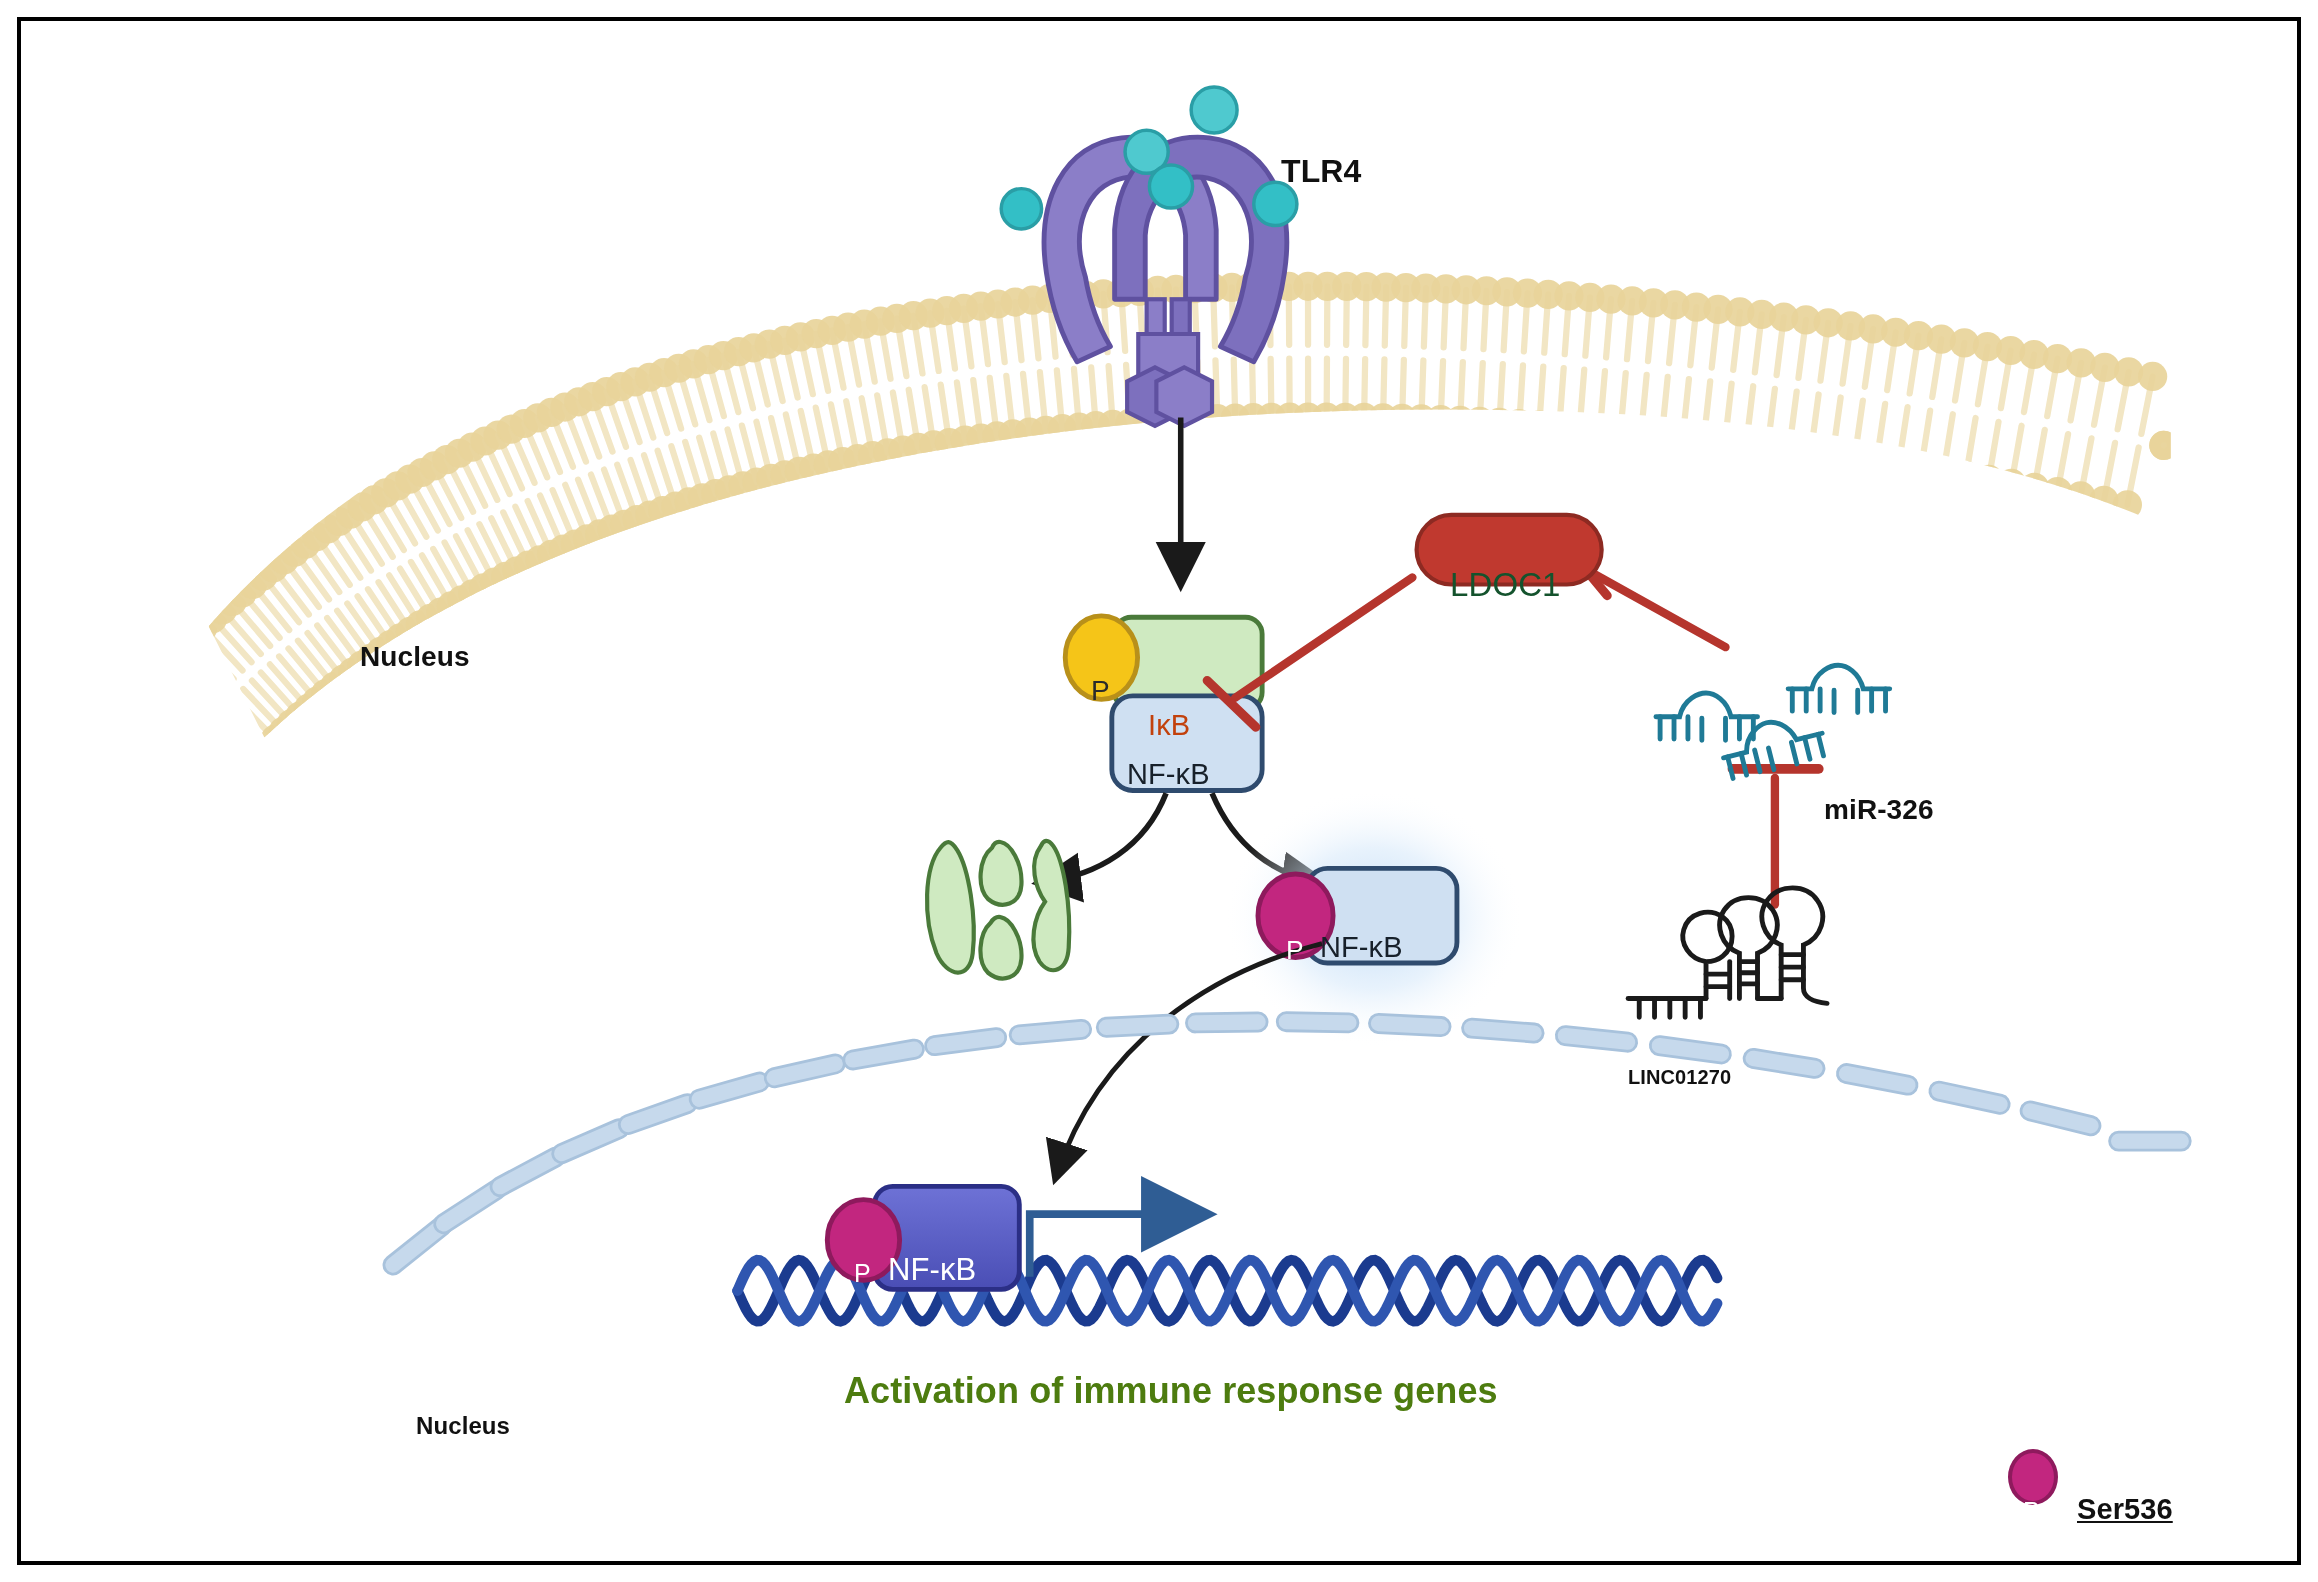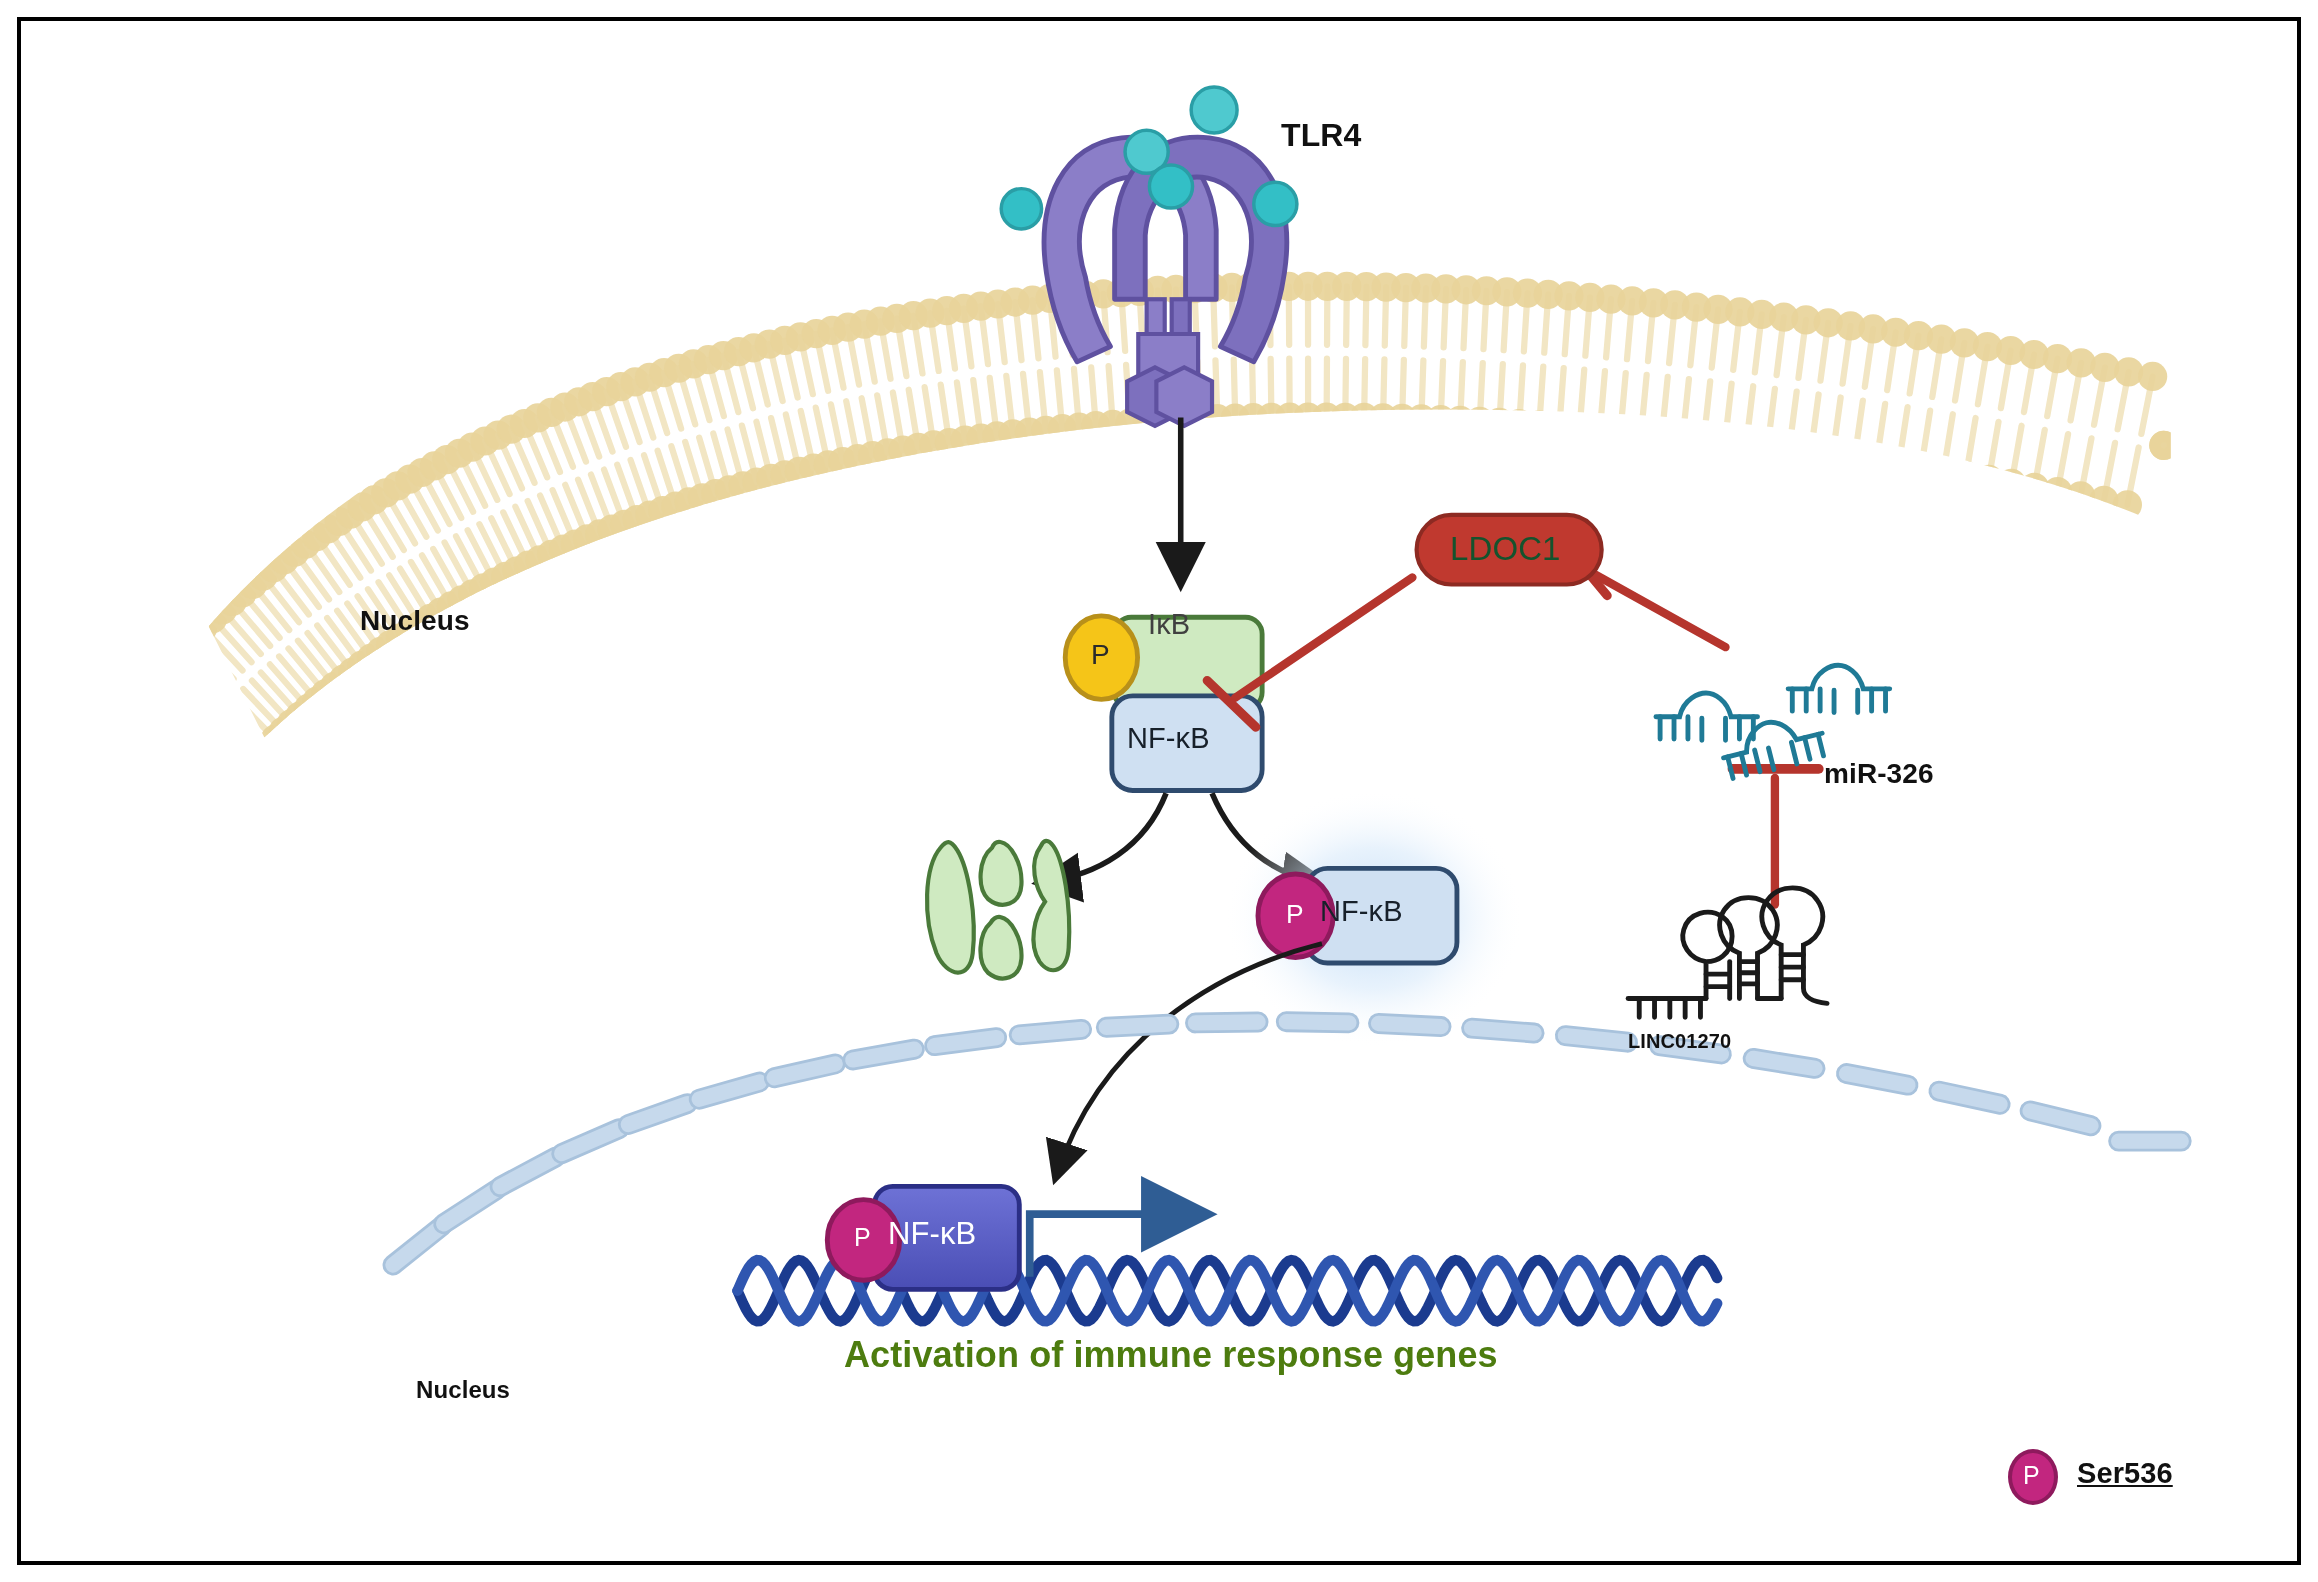--- a/index.html
+++ b/index.html
@@ -1,19 +1,19 @@
 <!DOCTYPE html>
 <html style="font-size:11px"><head>
 <meta charset="utf-8">
 <style>
   html,body{margin:0;padding:0;background:#ffffff;}
   body{font-family:"Liberation Sans",sans-serif;}
   #stage{position:relative;width:2319px;height:1583px;background:#ffffff;overflow:hidden;}
   #frame{position:absolute;left:17.4px;top:17.4px;width:2284px;height:1548px;border:4.9px solid #000000;box-sizing:border-box;}
-  .lbl{position:absolute;font-weight:bold;color:#111111;white-space:nowrap;letter-spacing:0.1px;}
+  .lbl{position:absolute;font-weight:bold;color:#111111;white-space:nowrap;letter-spacing:0.1px;margin-top:36px;}
   .svgfull{position:absolute;left:0;top:0;width:2319px;height:1583px;overflow:visible;}
 </style>
 </head>
 <body>
 
 <div id="stage">
 
   <div id="frame"></div>
 
   <svg class="svgfull" viewBox="0 0 3333 2275">
@@ -709,21 +709,21 @@
       <rect x="2036" y="740" width="266" height="100" rx="50" fill="#c0392f" stroke="#8d2a22" stroke-width="6"></rect>
     </g>
   </svg>
 
   <div class="lbl" style="left:1281px;top:117px;font-size:32px;">TLR4</div>
 
   <div class="lbl" style="left:360px;top:605px;font-size:28px;">Nucleus</div>
 
   <div class="lbl" style="left:416px;top:1376px;font-size:24px;">Nucleus</div>
 
-  <div class="lbl" style="left:1148px;top:608px;font-size:29px;font-weight:normal;color:#404040;">IκB</div>
+  <div class="lbl" style="left:1148px;top:673px;font-size:29px;font-weight:normal;color:#c2410c;">IκB</div>
 
   <div class="lbl" style="left:1091px;top:639px;font-size:28px;font-weight:normal;color:#2b2b2b;">P</div>
 
   <div class="lbl" style="left:1127px;top:722px;font-size:29px;font-weight:normal;color:#17202a;">NF-κB</div>
 
   <div class="lbl" style="left:1320px;top:895px;font-size:29px;font-weight:normal;color:#17202a;">NF-κB</div>
 
   <div class="lbl" style="left:1286px;top:899px;font-size:26.4px;font-weight:normal;color:#ffffff;">P</div>
 
   <div class="lbl" style="left:888px;top:1216px;font-size:31px;font-weight:normal;color:#ffffff;">NF-κB</div>

